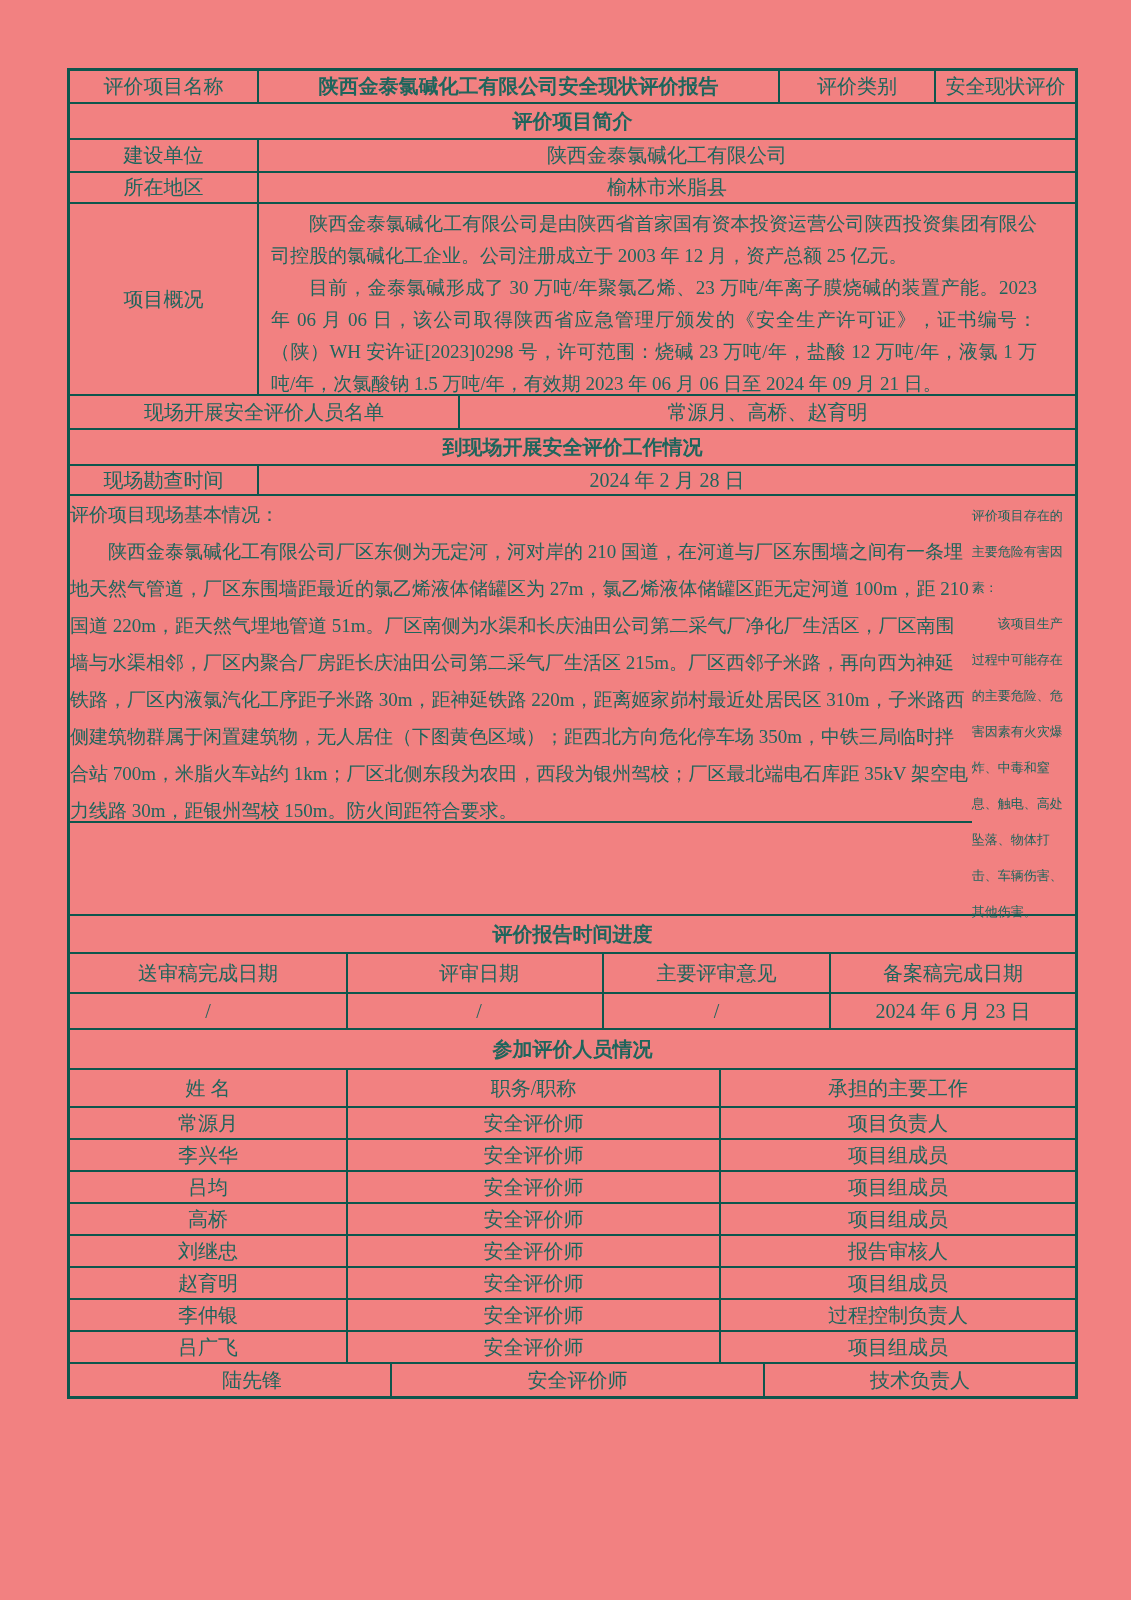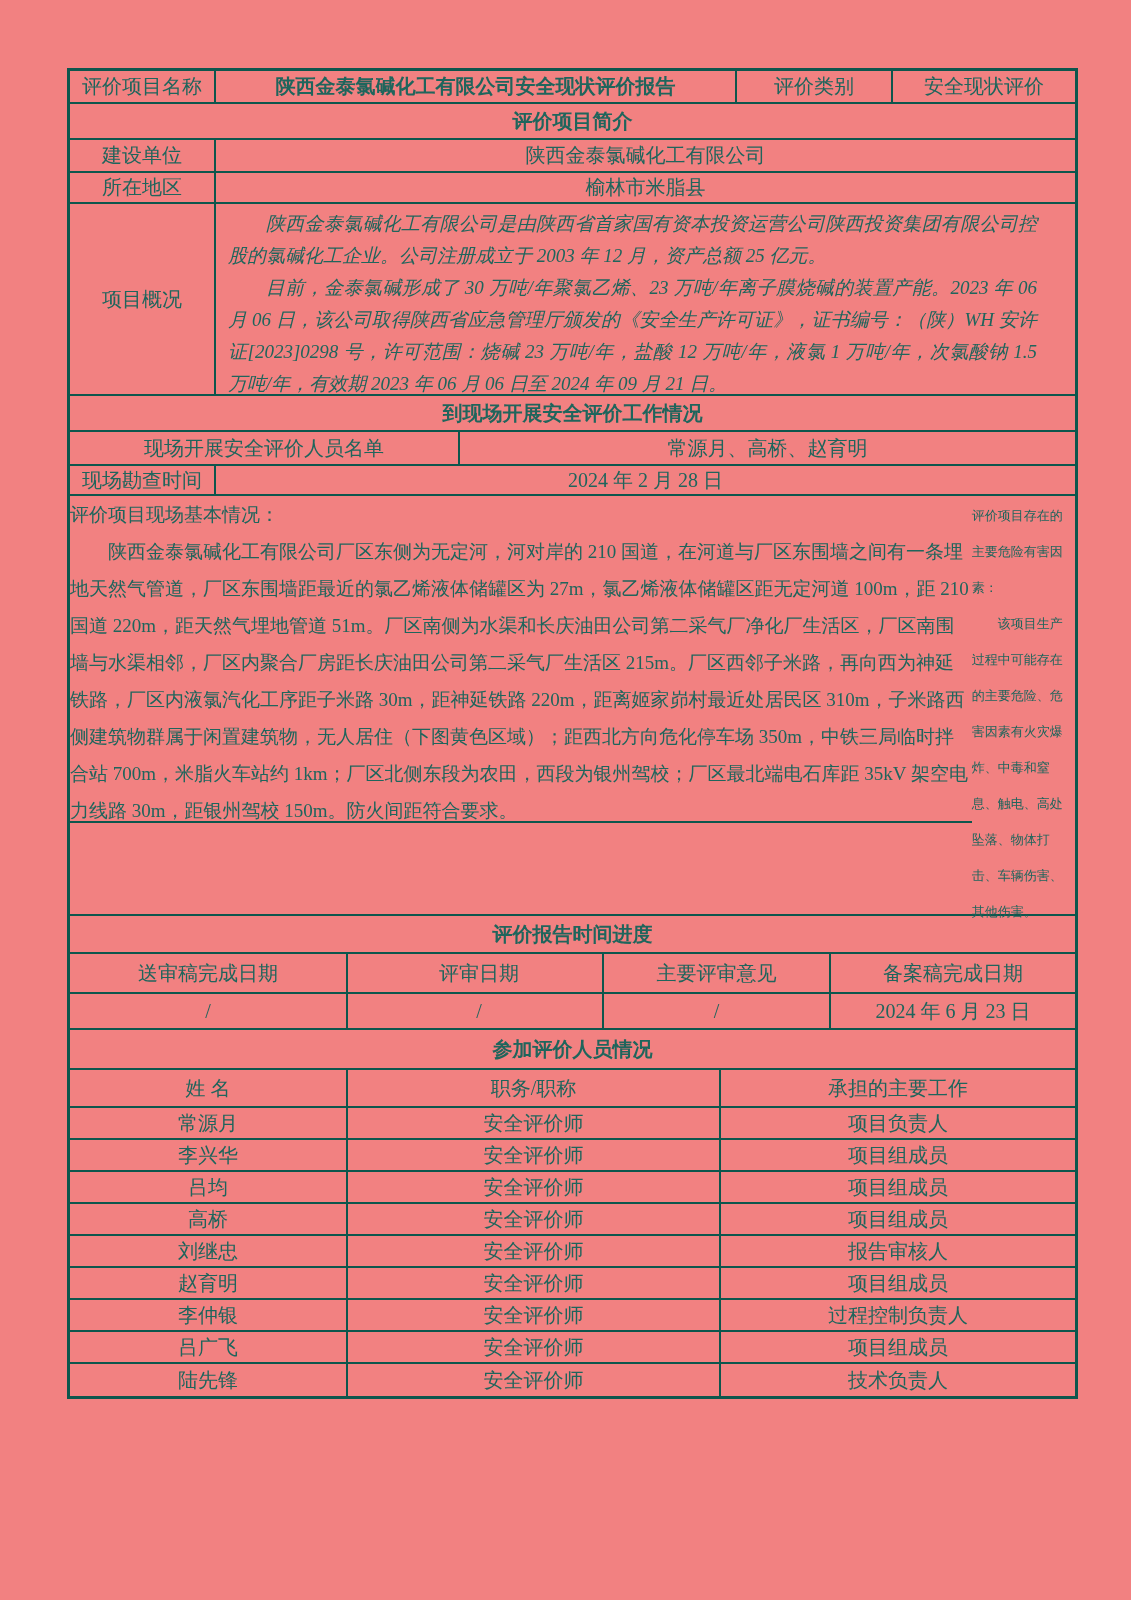--- a/index.html
+++ b/index.html
@@ -11,31 +11,31 @@
     color:#1f655c;
     overflow:hidden;
   }
   .doc-table {
     position:absolute; left:67px; top:68px; width:1011px;
     border:3px solid #0e564d;
     box-sizing:border-box;
     background:#f28181;
   }
   .tr { display:flex; border-bottom:2px solid #0e564d; box-sizing:border-box; align-items:stretch; }
-  .tr.lastrow { border-bottom:none; }
+  .tr.lastrow { border-bottom:none;padding-left:44px; }
   .td {
     box-sizing:border-box;
     border-right:2px solid #0e564d;
     display:flex; align-items:center; justify-content:center;
     text-align:center;
     font-size:20px;
     overflow:hidden;
   }
   .td.last { border-right:none; }
-  .td.textcell { display:block; text-align:justify; padding:4px 38px 0 12px;font-style:italic; }
+  .td.textcell { display:block; text-align:justify; padding:4px 38px 0 12px; }
   .bold { font-weight:bold; }
   .full { width:100%; }
 
   
   .h-r1 { height:33px; }
   .h-sec1 { height:36px; }
   .h-builder { height:33px; }
   .h-region { height:31px; }
   .h-overview { height:192px; }
   .h-sec2 { height:36px; }
@@ -45,21 +45,21 @@
   .h-tasks-top { height:327px; }
   .h-tasks-bottom { height:91px; }
   .h-sec3 { height:38px; }
   .h-schhead { height:40px; }
   .h-schval { height:36px; }
   .h-sec4 { height:40px; }
   .h-namehead { height:38px; }
   .h-person { height:32px; }
 
   
-  .w-label { width:146px; flex:none; }
+  .w-label { width:189px; flex:none; }
   .w-title { width:521px; flex:none; }
   .w-cat { width:156px; flex:none; }
   .w-rest { flex:1; }
   .w-stafflabel { width:390px; flex:none; }
   .w-sch1 { width:278px; flex:none; }
   .w-sch2 { width:256px; flex:none;padding-left:8px; }
   .w-sch3 { width:227px; flex:none; }
   .w-p1 { width:278px; flex:none; }
   .w-p2 { width:373px; flex:none; }
 
@@ -102,27 +102,27 @@
     </div>
 
     <div class="tr h-overview">
       <div class="td w-label">项目概况</div>
       <div class="td w-rest last textcell overview-text">
         <p class="para">陕西金泰氯碱化工有限公司是由陕西省首家国有资本投资运营公司陕西投资集团有限公司控股的氯碱化工企业。公司注册成立于 2003 年 12 月，资产总额 25 亿元。</p>
         <p class="para">目前，金泰氯碱形成了 30 万吨/年聚氯乙烯、23 万吨/年离子膜烧碱的装置产能。2023 年 06 月 06 日，该公司取得陕西省应急管理厅颁发的《安全生产许可证》，证书编号：（陕）WH 安许证[2023]0298 号，许可范围：烧碱 23 万吨/年，盐酸 12 万吨/年，液氯 1 万吨/年，次氯酸钠 1.5 万吨/年，有效期 2023 年 06 月 06 日至 2024 年 09 月 21 日。</p>
       </div>
     </div>
 
-    <div class="tr h-sec2">
-      <div class="td full last bold">到现场开展安全评价工作情况</div>
-    </div>
-
     <div class="tr h-staff">
       <div class="td w-stafflabel">现场开展安全评价人员名单</div>
       <div class="td w-rest last">常源月、高桥、赵育明</div>
+    </div>
+
+    <div class="tr h-sec2">
+      <div class="td full last bold">到现场开展安全评价工作情况</div>
     </div>
 
     <div class="tr h-survey">
       <div class="td w-label">现场勘查时间</div>
       <div class="td w-rest last">2024 年 2 月 28 日</div>
     </div>
 
     <div class="tr h-tasks">
       <div class="tasks-right last">
         <div class="tasks-sub h-tasks-top textcell tasks-text">

